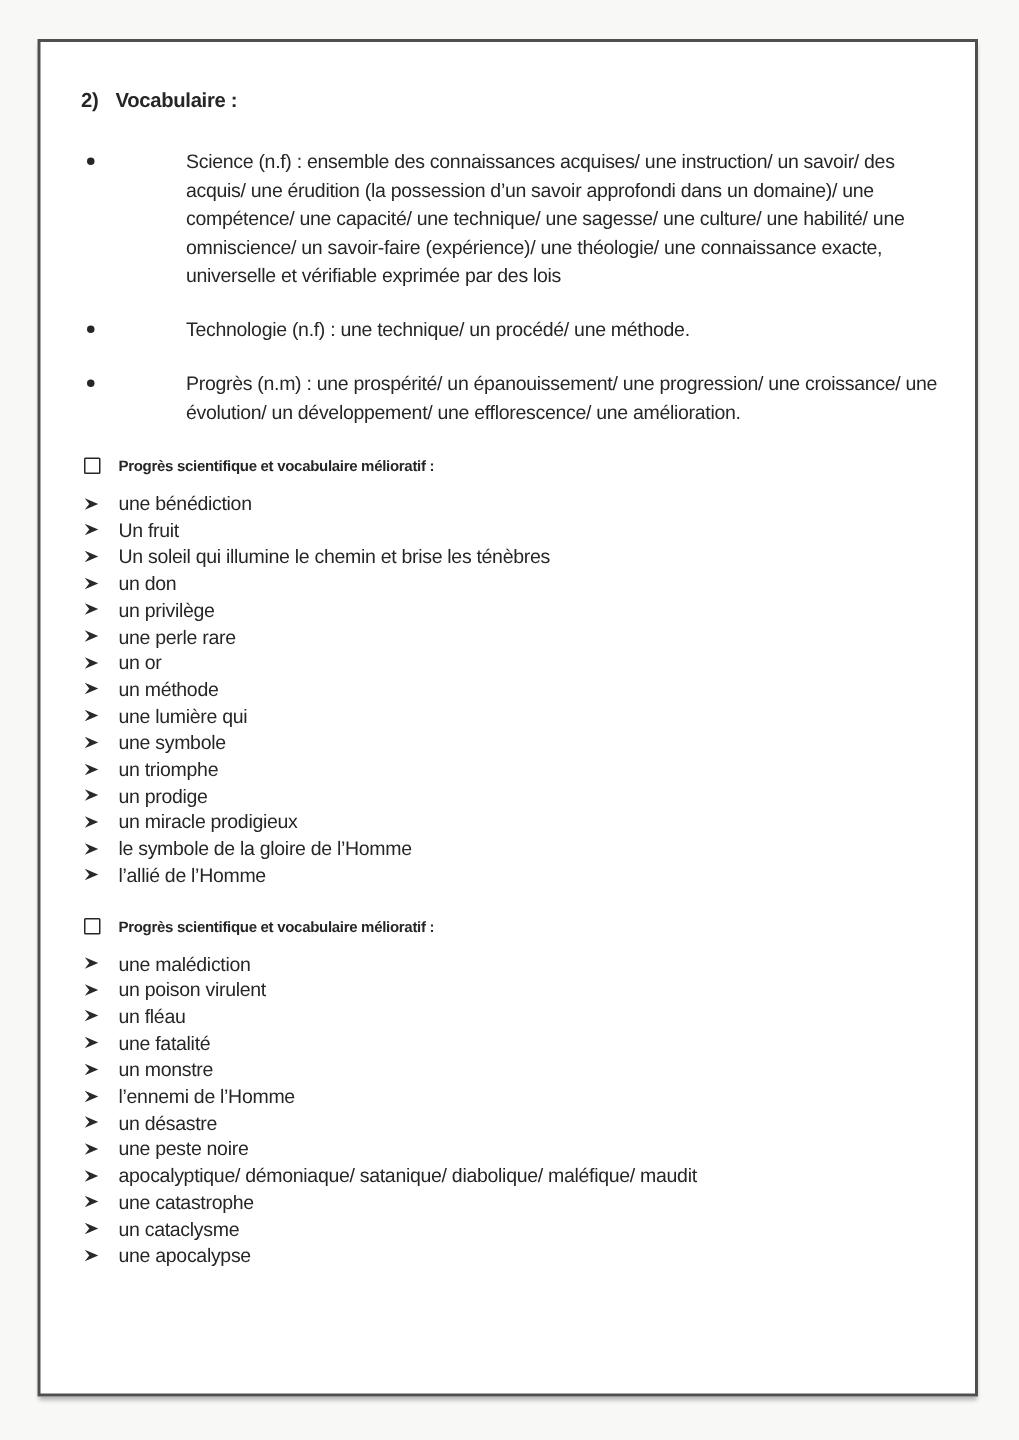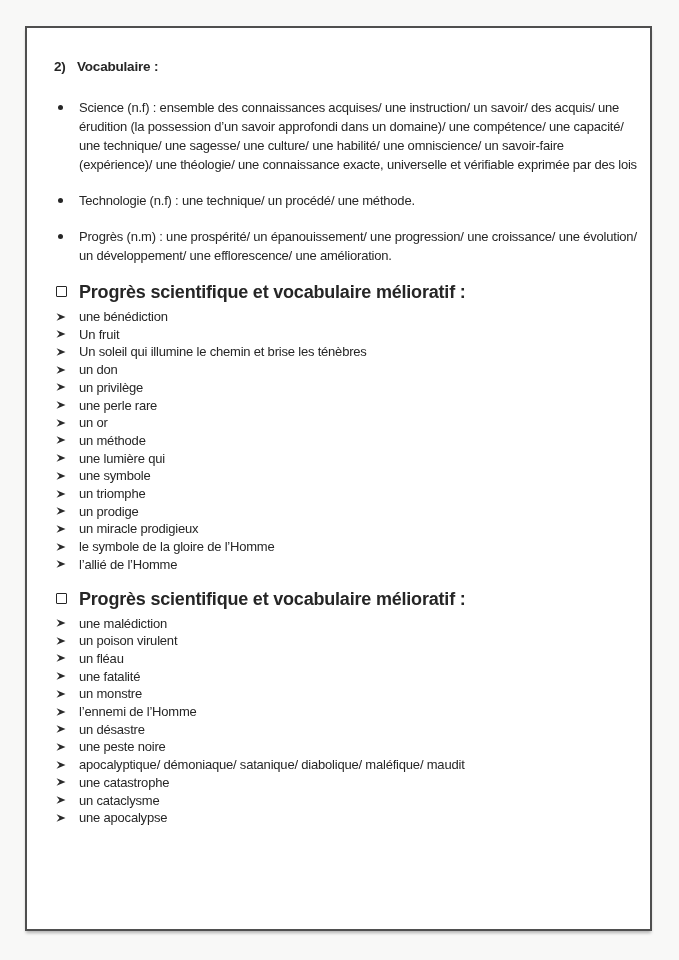--- a/index.html
+++ b/index.html
@@ -30,20 +30,21 @@
     font-size: 13.5px;
     display: flex;
     line-height: 19px;
   }
   .doc-title .num { width: 23px; flex: none; }
 
   .def-item {
     display: flex;
     margin-top: 22px;
     line-height: 19px;
+    gap: 45px;
   }
   .def-item + .def-item { margin-top: 17px; }
 
   .marker-col {
     width: 25px;
     flex: none;
     display: flex;
     align-items: flex-start;
   }
   .dot {
@@ -51,21 +52,21 @@
     background: #262626;
     border-radius: 50%;
     margin: 7px 0 0 4px;
   }
   .def-text { flex: 1; }
 
   .section-header {
     display: flex;
     margin-top: 18px;
     font-weight: bold;
-    font-size: 18px;
+    font-size: 10px;
     line-height: 19px;
   }
   .section-header.second { margin-top: 16px; }
   .checkbox {
     width: 11px; height: 11px;
     border: 1.7px solid #262626;
     margin: 3px 0 0 2px;
     border-radius: 1px;
   }
   .items { margin-top: 6px; }

